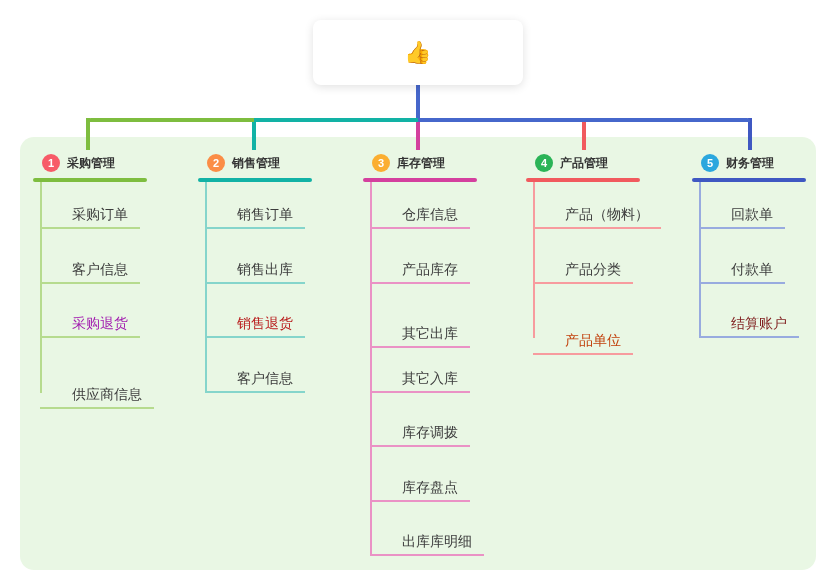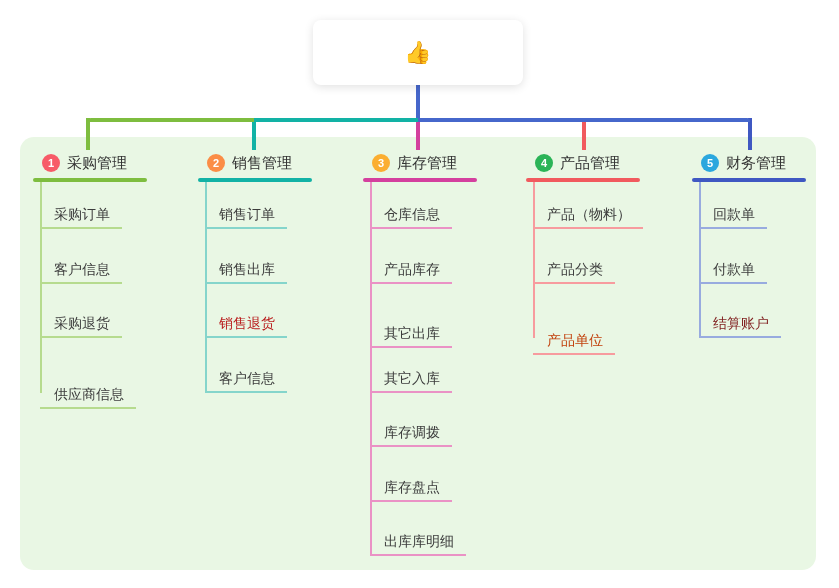--- a/index.html
+++ b/index.html
@@ -8,24 +8,24 @@
   .root-card{position:absolute;left:313px;top:20px;width:210px;height:65px;background:#fff;
     border-radius:8px;box-shadow:0 2px 10px rgba(0,0,0,0.12);display:flex;align-items:center;
     justify-content:center;gap:9px;z-index:3;}
   .root-emoji{font-size:22px;color:#f5b83d;line-height:1;}
   .root-label{font-size:21px;color:#3b4455;font-weight:500;letter-spacing:1px;}
   .line{position:absolute;}
   .branch{position:absolute;top:148px;}
   .branch-header{position:absolute;left:0;top:0;height:30px;display:flex;align-items:center;white-space:nowrap;}
   .badge{display:inline-flex;align-items:center;justify-content:center;width:18px;height:18px;
     margin:0 7px 0 9px;border-radius:50%;color:#fff;font-size:11px;font-weight:bold;flex:0 0 auto;}
-  .branch-title{font-size:15px;font-weight:400;color:#333;}
+  .branch-title{font-size:12px;font-weight:700;color:#333;}
   .header-underline{position:absolute;left:0;top:30px;width:114px;height:4px;border-radius:2px;}
   .v-line{position:absolute;left:7px;top:34px;width:2px;}
-  .item{position:absolute;left:7px;padding:0 12px 0 14px;line-height:26px;border-bottom:2px solid;
+  .item{position:absolute;left:7px;padding:0 12px 0 32px;line-height:26px;border-bottom:2px solid;
     font-size:14px;color:#3c3c3c;white-space:nowrap;}
 </style>
 </head>
 <body>
 
 <div class="stage">
   <div class="panel" id="panel" style="background: rgb(233, 247, 228);"></div>
   <div id="connectors">
       <div class="line" style="left: 416px; top: 84px; width: 4px; height: 38px; background: rgb(70, 103, 203);"></div>
       <div class="line" style="left: 86px; top: 118px; width: 4px; height: 32px; background: rgb(126, 189, 63);"></div>
@@ -43,21 +43,21 @@
   <div id="branches">
       <div class="branch" style="left: 33px;">
         <div class="branch-header">
           <span class="badge" style="background: rgb(247, 91, 104);">1</span>
           <span class="branch-title" style="color: rgb(51, 51, 51);">采购管理</span>
         </div>
         <div class="header-underline" style="background: rgb(126, 189, 63); width: 114px;"></div>
         <div class="v-line" style="background: rgb(182, 219, 142); height: 210.5px;"></div>
         <div class="item" style="top: 53px; border-bottom-color: rgb(182, 219, 142); color: rgb(60, 60, 60);">采购订单</div>
         <div class="item" style="top: 108px; border-bottom-color: rgb(182, 219, 142); color: rgb(60, 60, 60);">客户信息</div>
-        <div class="item" style="top: 162px; border-bottom-color: rgb(182, 219, 142); color: #404040;">采购退货</div>
+        <div class="item" style="top: 162px; border-bottom-color: rgb(182, 219, 142); color: #a21caf;">采购退货</div>
         <div class="item" style="top: 233px; border-bottom-color: rgb(182, 219, 142); color: rgb(60, 60, 60);">供应商信息</div>
       </div>
       <div class="branch" style="left: 198px;">
         <div class="branch-header">
           <span class="badge" style="background: rgb(251, 141, 70);">2</span>
           <span class="branch-title" style="color: rgb(51, 51, 51);">销售管理</span>
         </div>
         <div class="header-underline" style="background: rgb(18, 178, 165); width: 114px;"></div>
         <div class="v-line" style="background: rgb(133, 213, 203); height: 210.5px;"></div>
         <div class="item" style="top: 53px; border-bottom-color: rgb(133, 213, 203); color: rgb(60, 60, 60); text-align: right;">销售订单</div>

